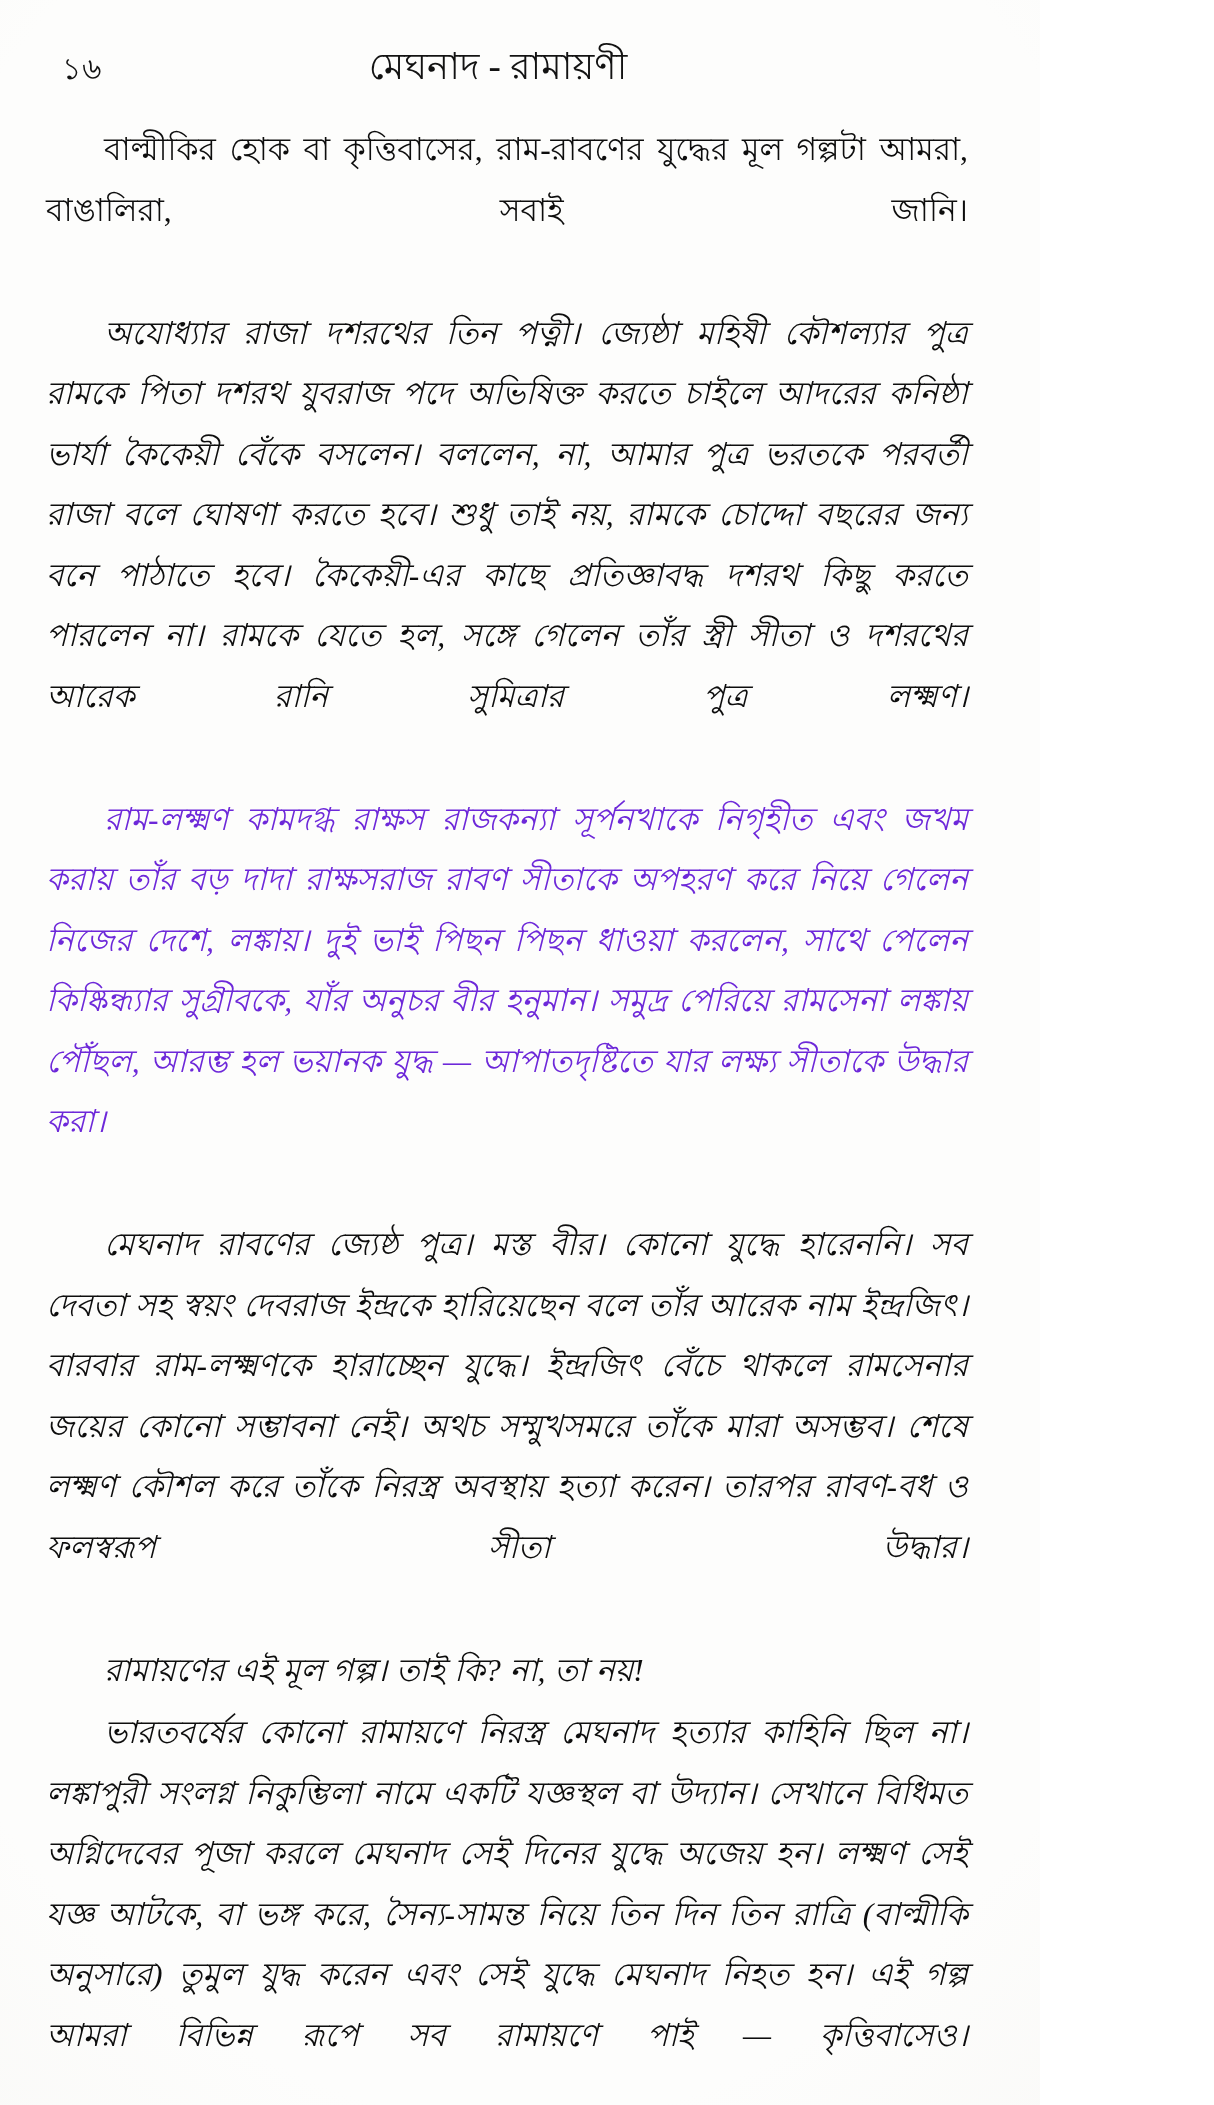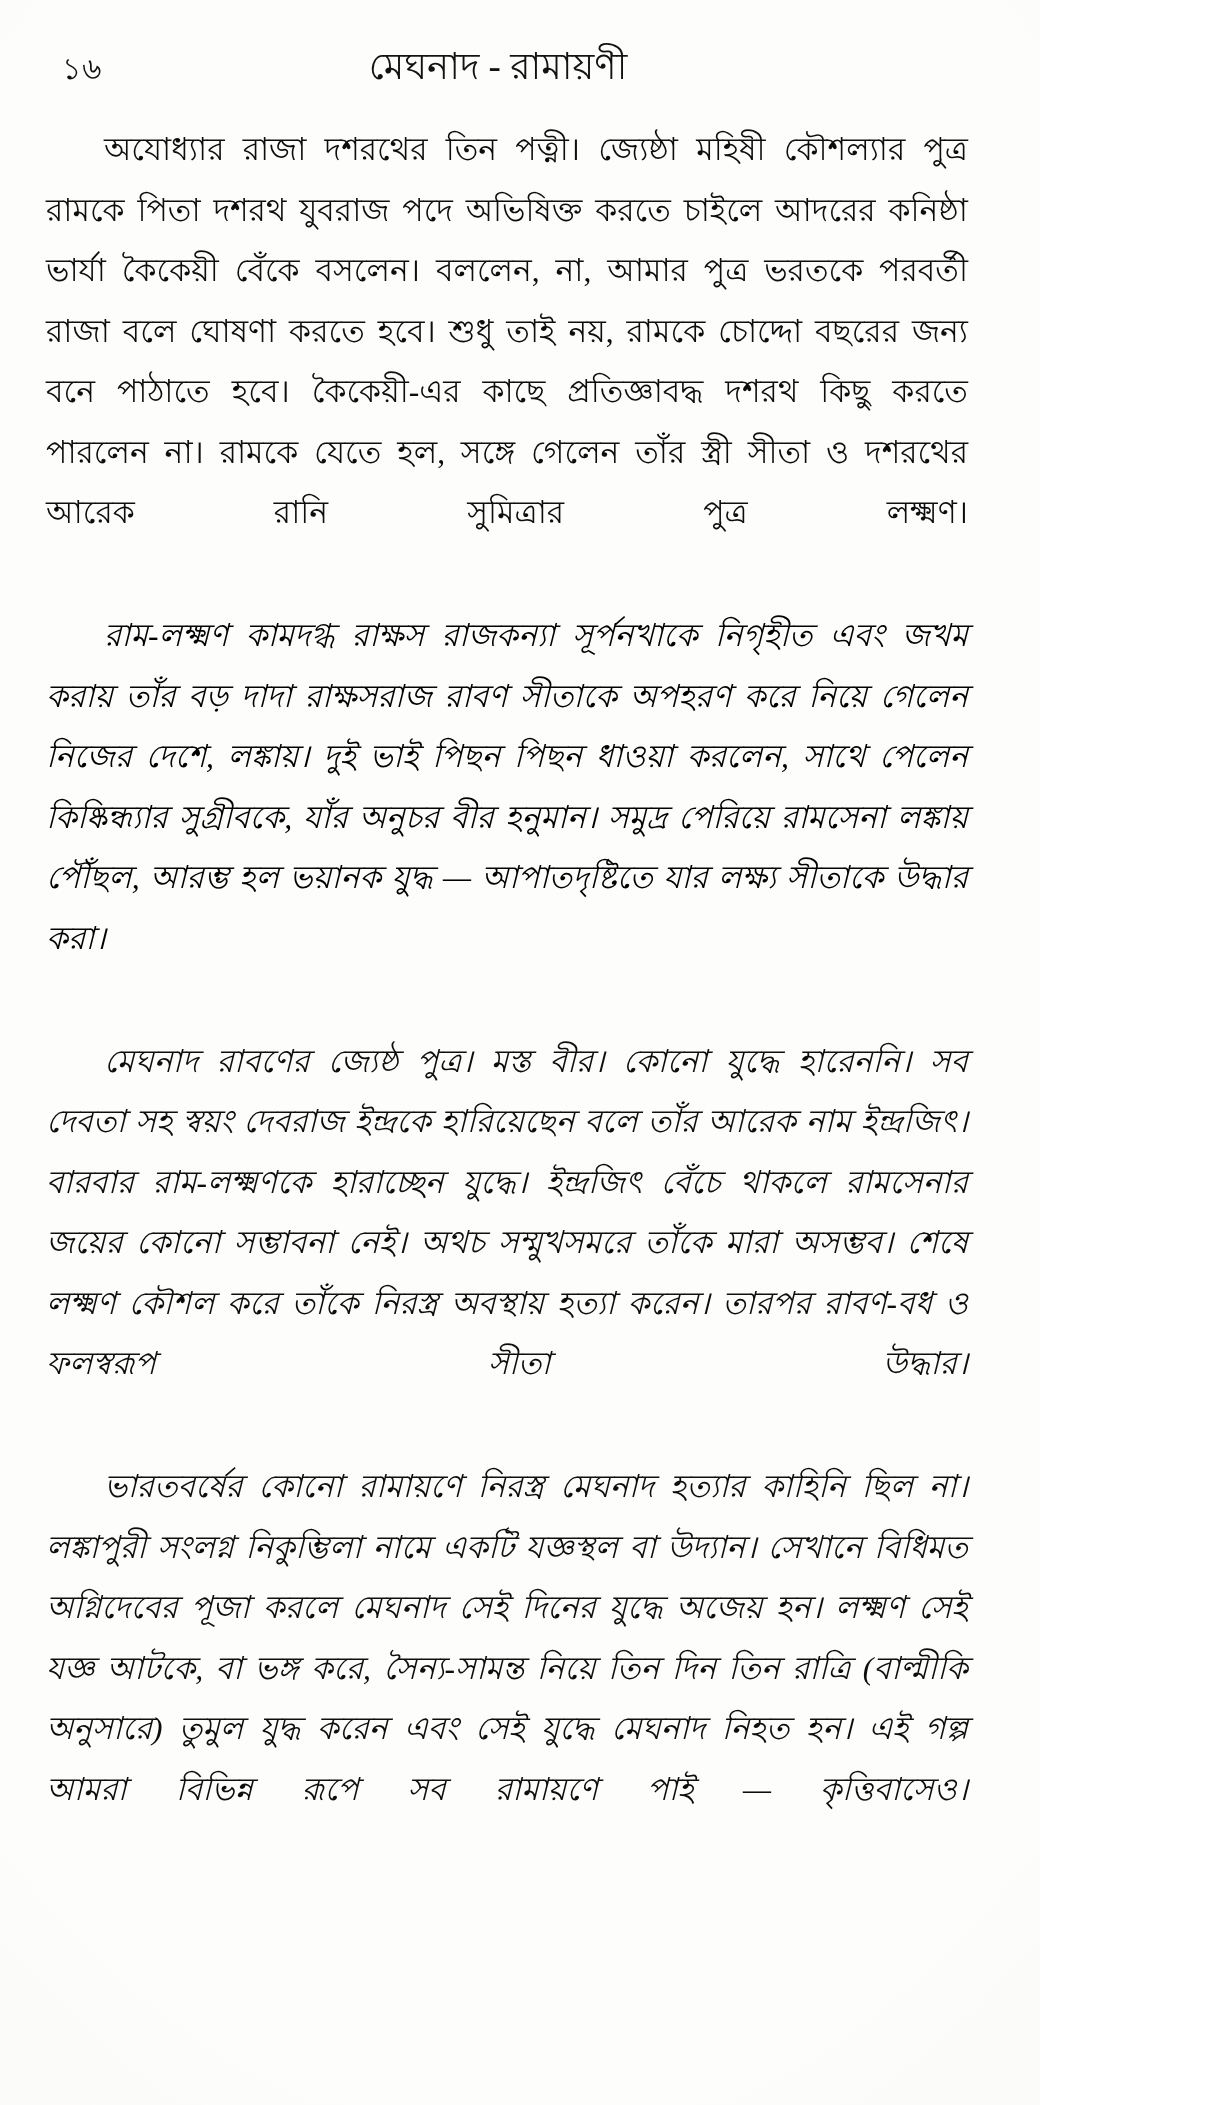--- a/index.html
+++ b/index.html
@@ -102,19 +102,21 @@
 <div class="page-sheet" style="background: rgb(253, 253, 252);">
 
   <div class="paper-tone"></div>
 
   <div class="running-head">
     <div class="folio">১৬</div>
     <div class="head-title">মেঘনাদ - রামায়ণী</div>
   </div>
 
   <div class="text-block">
+    <p class="para" style="color: rgb(13, 13, 13);">বাল্মীকির হোক বা কৃত্তিবাসের, রাম-রাবণের যুদ্ধের মূল গল্পটা আমরা, বাঙালিরা, সবাই জানি।</p>
     <p class="para" style="color: rgb(13, 13, 13);">অযোধ্যার রাজা দশরথের তিন পত্নী। জ্যেষ্ঠা মহিষী কৌশল্যার পুত্র রামকে পিতা দশরথ যুবরাজ পদে অভিষিক্ত করতে চাইলে আদরের কনিষ্ঠা ভার্যা কৈকেয়ী বেঁকে বসলেন। বললেন, না, আমার পুত্র ভরতকে পরবর্তী রাজা বলে ঘোষণা করতে হবে। শুধু তাই নয়, রামকে চোদ্দো বছরের জন্য বনে পাঠাতে হবে। কৈকেয়ী-এর কাছে প্রতিজ্ঞাবদ্ধ দশরথ কিছু করতে পারলেন না। রামকে যেতে হল, সঙ্গে গেলেন তাঁর স্ত্রী সীতা ও দশরথের আরেক রানি সুমিত্রার পুত্র লক্ষ্মণ।</p>
-    <p class="para" style="color: #000000;">রাম-লক্ষ্মণ কামদগ্ধ রাক্ষস রাজকন্যা সূর্পনখাকে নিগৃহীত এবং জখম করায় তাঁর বড় দাদা রাক্ষসরাজ রাবণ সীতাকে অপহরণ করে নিয়ে গেলেন নিজের দেশে, লঙ্কায়। দুই ভাই পিছন পিছন ধাওয়া করলেন, সাথে পেলেন কিষ্কিন্ধ্যার সুগ্রীবকে, যাঁর অনুচর বীর হনুমান। সমুদ্র পেরিয়ে রামসেনা লঙ্কায় পৌঁছল, আরম্ভ হল ভয়ানক যুদ্ধ — আপাতদৃষ্টিতে যার লক্ষ্য সীতাকে উদ্ধার করা।</p>
+    <p class="para" style="color: #6d28d9;">রাম-লক্ষ্মণ কামদগ্ধ রাক্ষস রাজকন্যা সূর্পনখাকে নিগৃহীত এবং জখম করায় তাঁর বড় দাদা রাক্ষসরাজ রাবণ সীতাকে অপহরণ করে নিয়ে গেলেন নিজের দেশে, লঙ্কায়। দুই ভাই পিছন পিছন ধাওয়া করলেন, সাথে পেলেন কিষ্কিন্ধ্যার সুগ্রীবকে, যাঁর অনুচর বীর হনুমান। সমুদ্র পেরিয়ে রামসেনা লঙ্কায় পৌঁছল, আরম্ভ হল ভয়ানক যুদ্ধ — আপাতদৃষ্টিতে যার লক্ষ্য সীতাকে উদ্ধার করা।</p>
     <p class="para" style="color: rgb(13, 13, 13);">মেঘনাদ রাবণের জ্যেষ্ঠ পুত্র। মস্ত বীর। কোনো যুদ্ধে হারেননি। সব দেবতা সহ স্বয়ং দেবরাজ ইন্দ্রকে হারিয়েছেন বলে তাঁর আরেক নাম ইন্দ্রজিৎ। বারবার রাম-লক্ষ্মণকে হারাচ্ছেন যুদ্ধে। ইন্দ্রজিৎ বেঁচে থাকলে রামসেনার জয়ের কোনো সম্ভাবনা নেই। অথচ সম্মুখসমরে তাঁকে মারা অসম্ভব। শেষে লক্ষ্মণ কৌশল করে তাঁকে নিরস্ত্র অবস্থায় হত্যা করেন। তারপর রাবণ-বধ ও ফলস্বরূপ সীতা উদ্ধার।</p>
+    <p class="para no-stretch" style="color: rgb(13, 13, 13);">রামায়ণের এই মূল গল্প। তাই কি? না, তা নয়!</p>
     <p class="para" style="color: rgb(13, 13, 13);">ভারতবর্ষের কোনো রামায়ণে নিরস্ত্র মেঘনাদ হত্যার কাহিনি ছিল না। লঙ্কাপুরী সংলগ্ন নিকুম্ভিলা নামে একটি যজ্ঞস্থল বা উদ্যান। সেখানে বিধিমত অগ্নিদেবের পূজা করলে মেঘনাদ সেই দিনের যুদ্ধে অজেয় হন। লক্ষ্মণ সেই যজ্ঞ আটকে, বা ভঙ্গ করে, সৈন্য-সামন্ত নিয়ে তিন দিন তিন রাত্রি (বাল্মীকি অনুসারে) তুমুল যুদ্ধ করেন এবং সেই যুদ্ধে মেঘনাদ নিহত হন। এই গল্প আমরা বিভিন্ন রূপে সব রামায়ণে পাই — কৃত্তিবাসেও।</p>
   </div>
 
 </div>
 
 </body></html>

